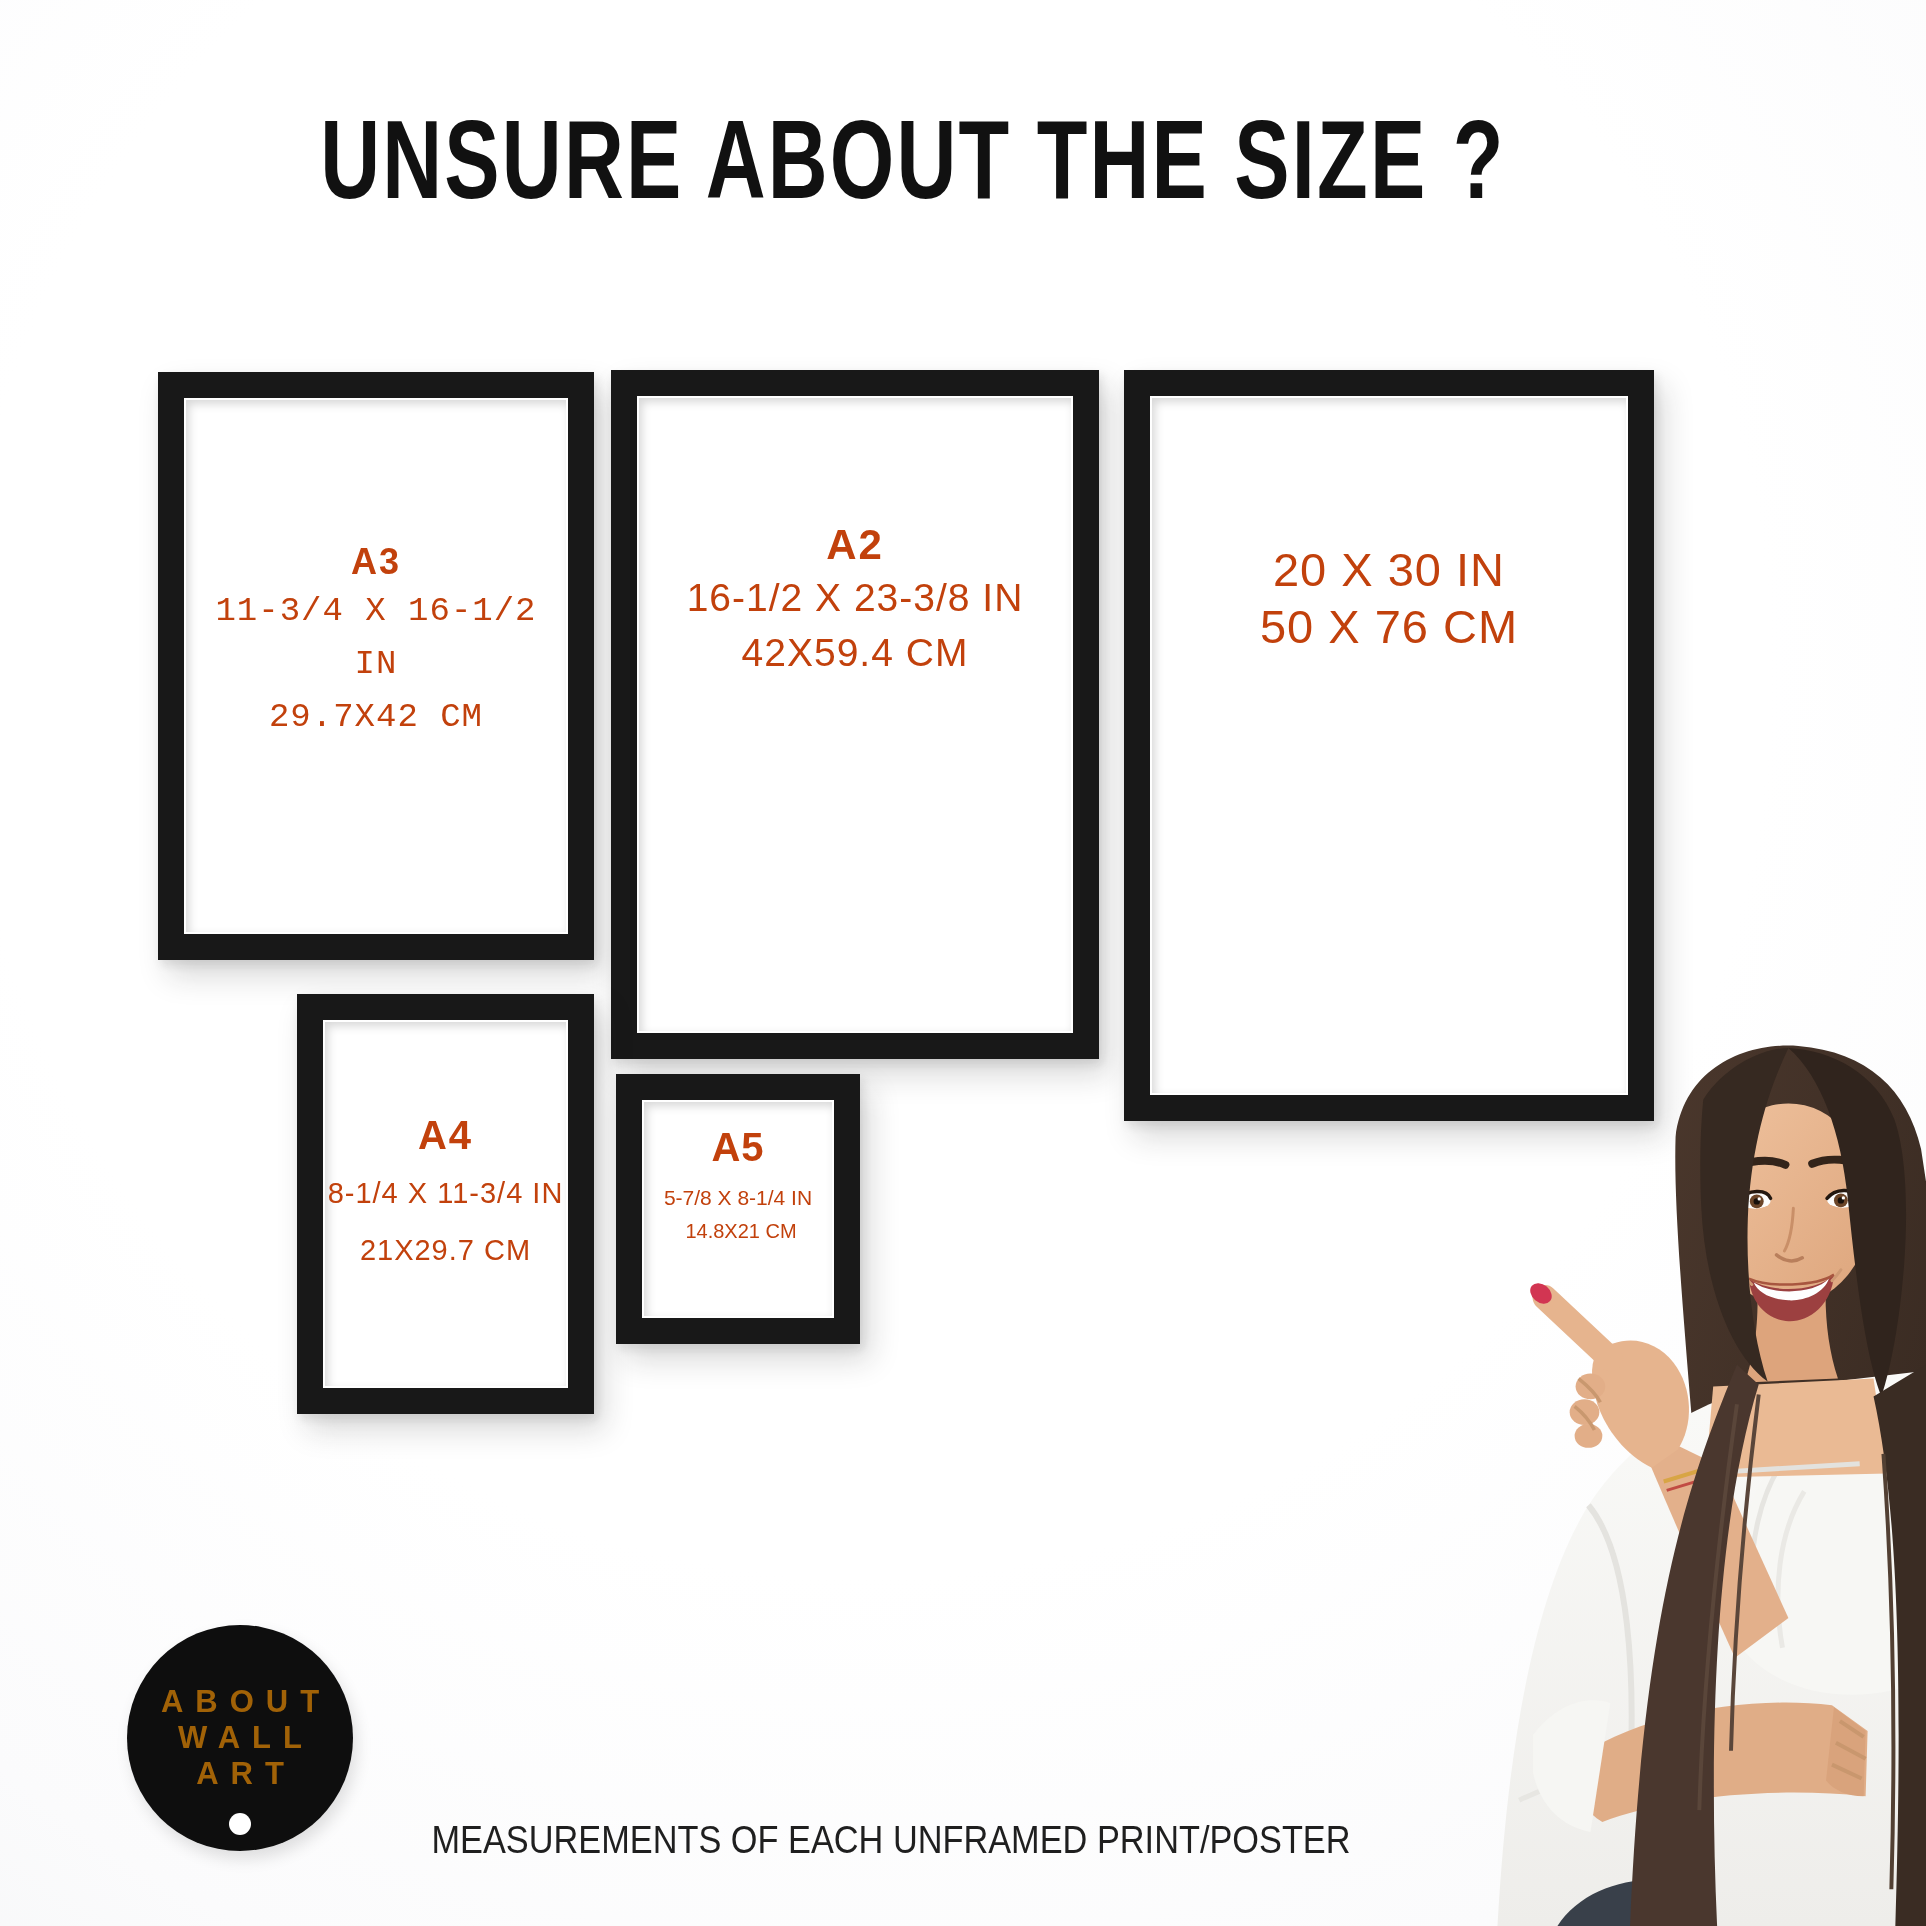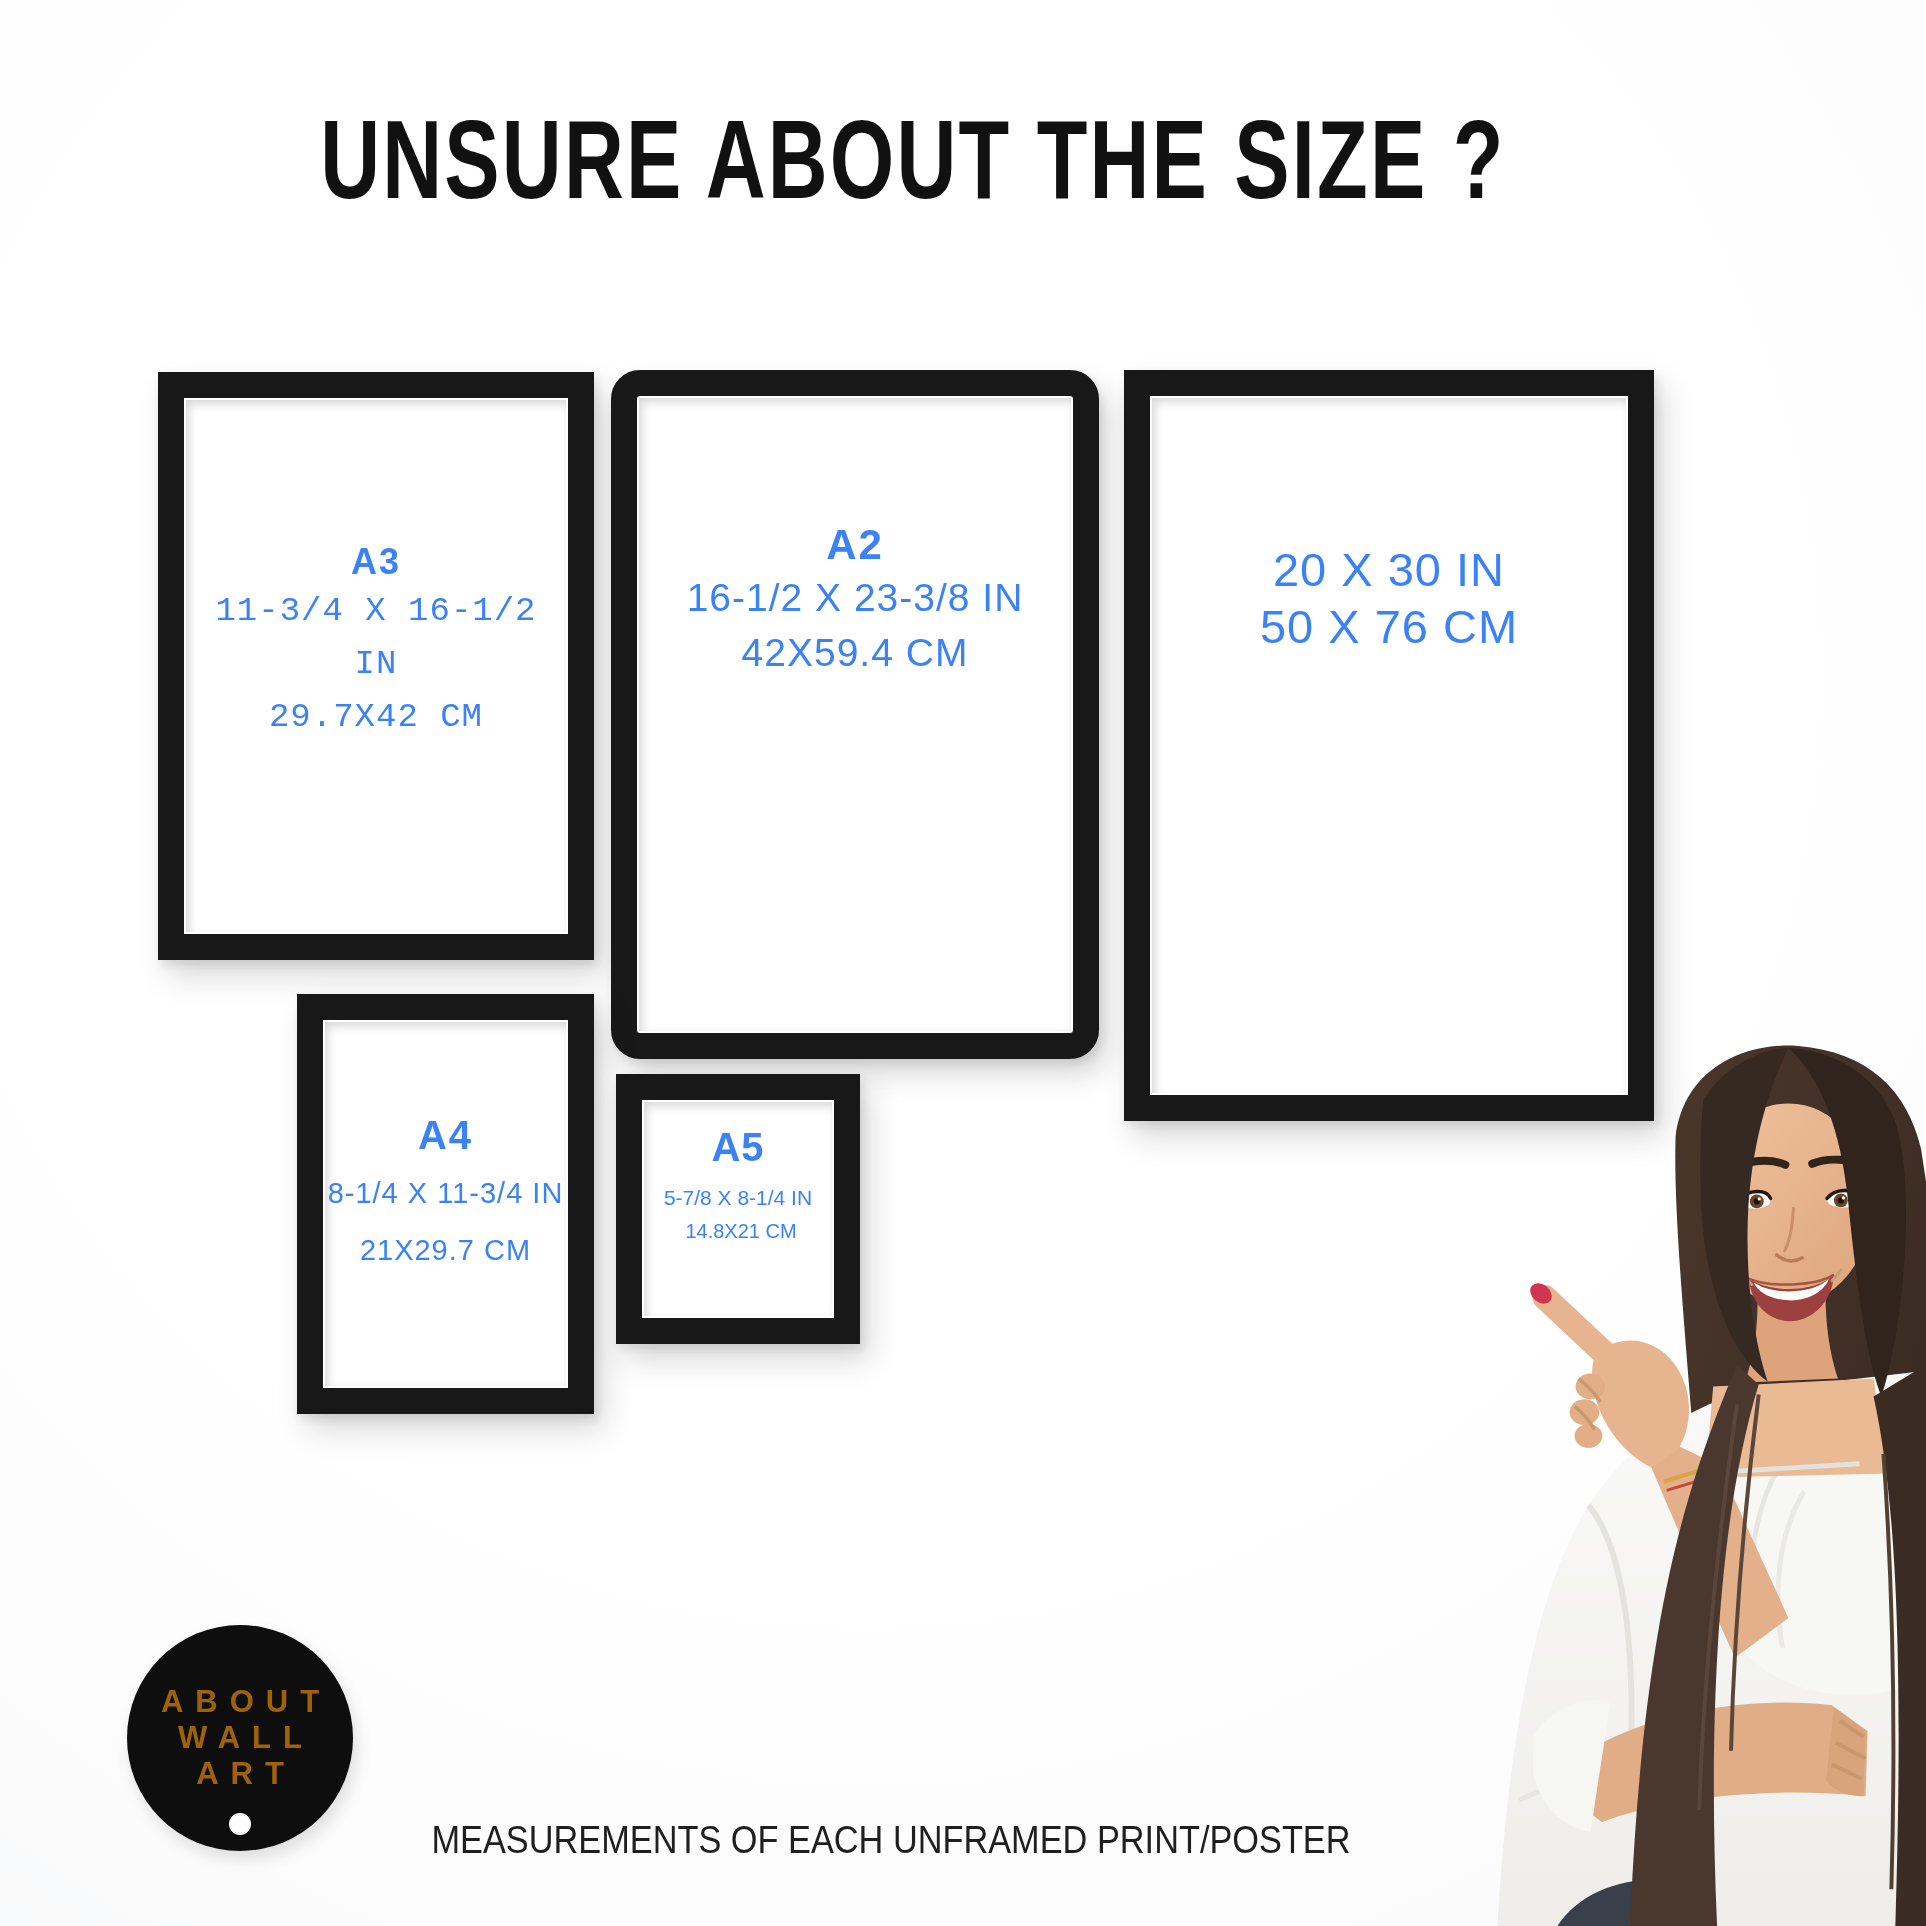--- a/index.html
+++ b/index.html
@@ -14,27 +14,27 @@
     font-size:112px;font-weight:bold;letter-spacing:3px;line-height:129px;
     color:#111;transform:scaleX(.74);transform-origin:center;white-space:nowrap;
   }
   
   .frame{
     position:absolute;box-sizing:border-box;background:#ffffff;
     border:26px solid #181818;
     box-shadow:10px 16px 28px rgba(30,30,30,.17), 3px 5px 9px rgba(30,30,30,.10);
   }
   .paper{position:absolute;inset:2px;box-shadow:inset 3px 4px 10px rgba(0,0,0,.16);}
-  .frame-text{position:absolute;left:0;right:0;text-align:center;color:#3b82f6;letter-spacing:1px;}
+  .frame-text{position:absolute;left:0;right:0;text-align:center;color:#c2410c;letter-spacing:1px;}
   .frame-label{font-weight:bold;}
   .f-a3{left:158px;top:372px;width:436px;height:588px;}
   .f-a3 .frame-text{top:141px;}
   .f-a3 .frame-label{font-size:36px;line-height:46px;letter-spacing:2px;}
   .f-a3 .frame-in,.f-a3 .frame-cm{font-size:34px;line-height:53px;font-family:Liberation Mono, monospace;}
-  .f-a2{left:611px;top:370px;width:488px;height:689px;border-radius:29px;}
+  .f-a2{left:611px;top:370px;width:488px;height:689px;}
   .f-a2 .frame-text{top:123px;}
   .f-a2 .frame-label{font-size:42px;line-height:51px;letter-spacing:2px;}
   .f-a2 .frame-in,.f-a2 .frame-cm{font-size:39px;line-height:55px;}
   .f-big{left:1124px;top:370px;width:530px;height:751px;padding-left:15px;}
   .f-big .frame-text{top:145px;}
   .f-big .frame-in,.f-big .frame-cm{font-size:47px;line-height:57px;}
   .f-a4{left:297px;top:994px;width:297px;height:420px;}
   .f-a4 .frame-text{top:73px;}
   .f-a4 .frame-label{font-size:40px;line-height:46px;letter-spacing:2px;margin-top:19px;}
   .f-a4 .frame-in{font-size:29px;line-height:50px;margin-top:10px;}

